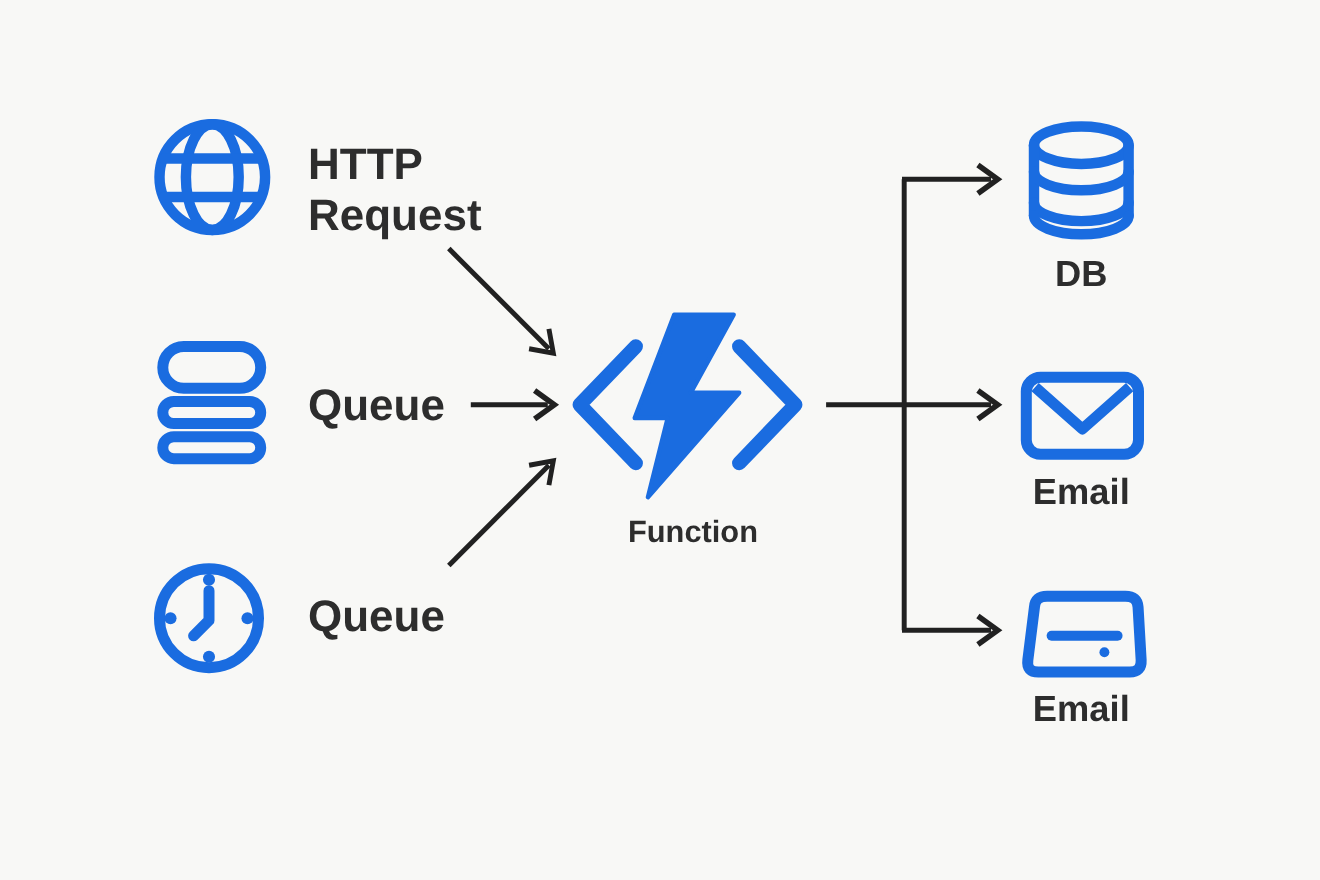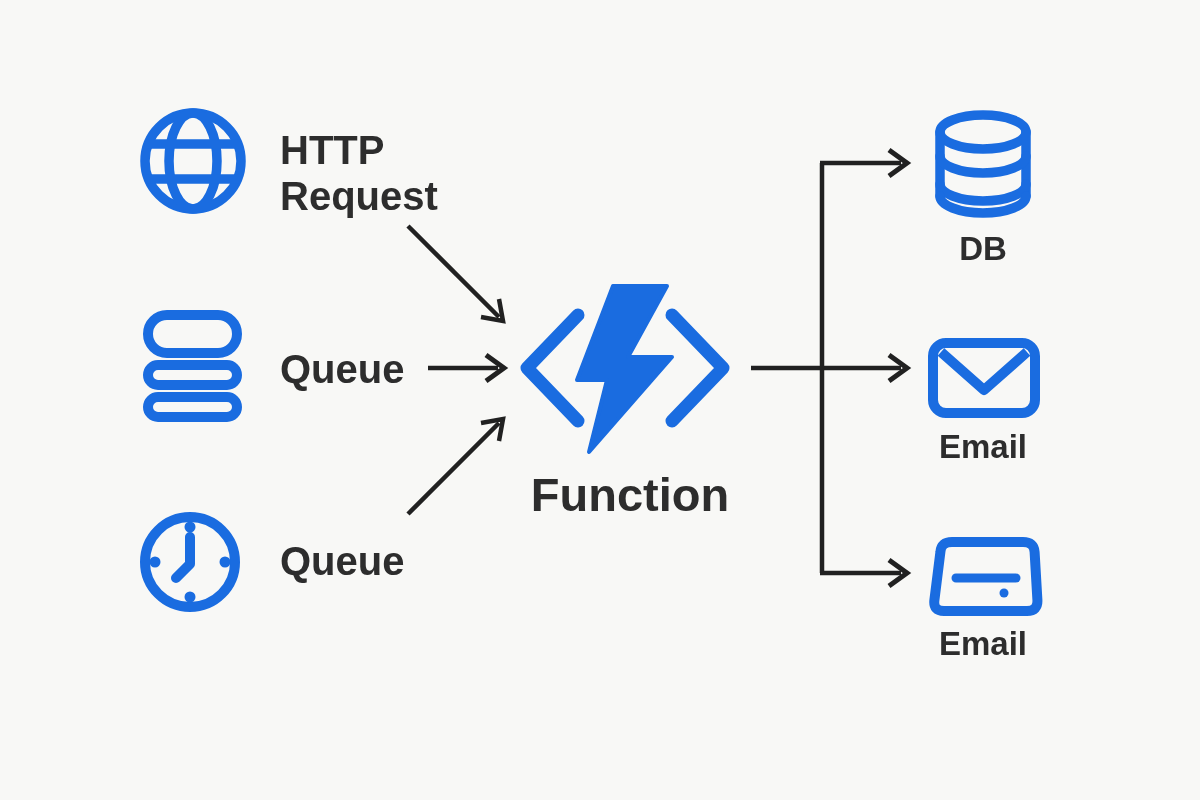--- a/index.html
+++ b/index.html
@@ -15,21 +15,21 @@
   }
   svg{position:absolute;left:0;top:0;}
   .label{
     position:absolute;
     font-weight:600;
     color:#2d2d2d;
     line-height:1.15;
     white-space:normal;
   }
   .lbl-input{font-size:40px;}
-  .lbl-center{font-size:47px;text-align:center;}
+  .lbl-center{font-size:28px;text-align:center;}
   .lbl-output{font-size:33px;text-align:center;}
 </style>
 </head>
 <body>
 
 <div class="stage">
 
   <svg width="1200" height="800" viewBox="0 0 1200 800">
 
     <g stroke="#212121" fill="none">

